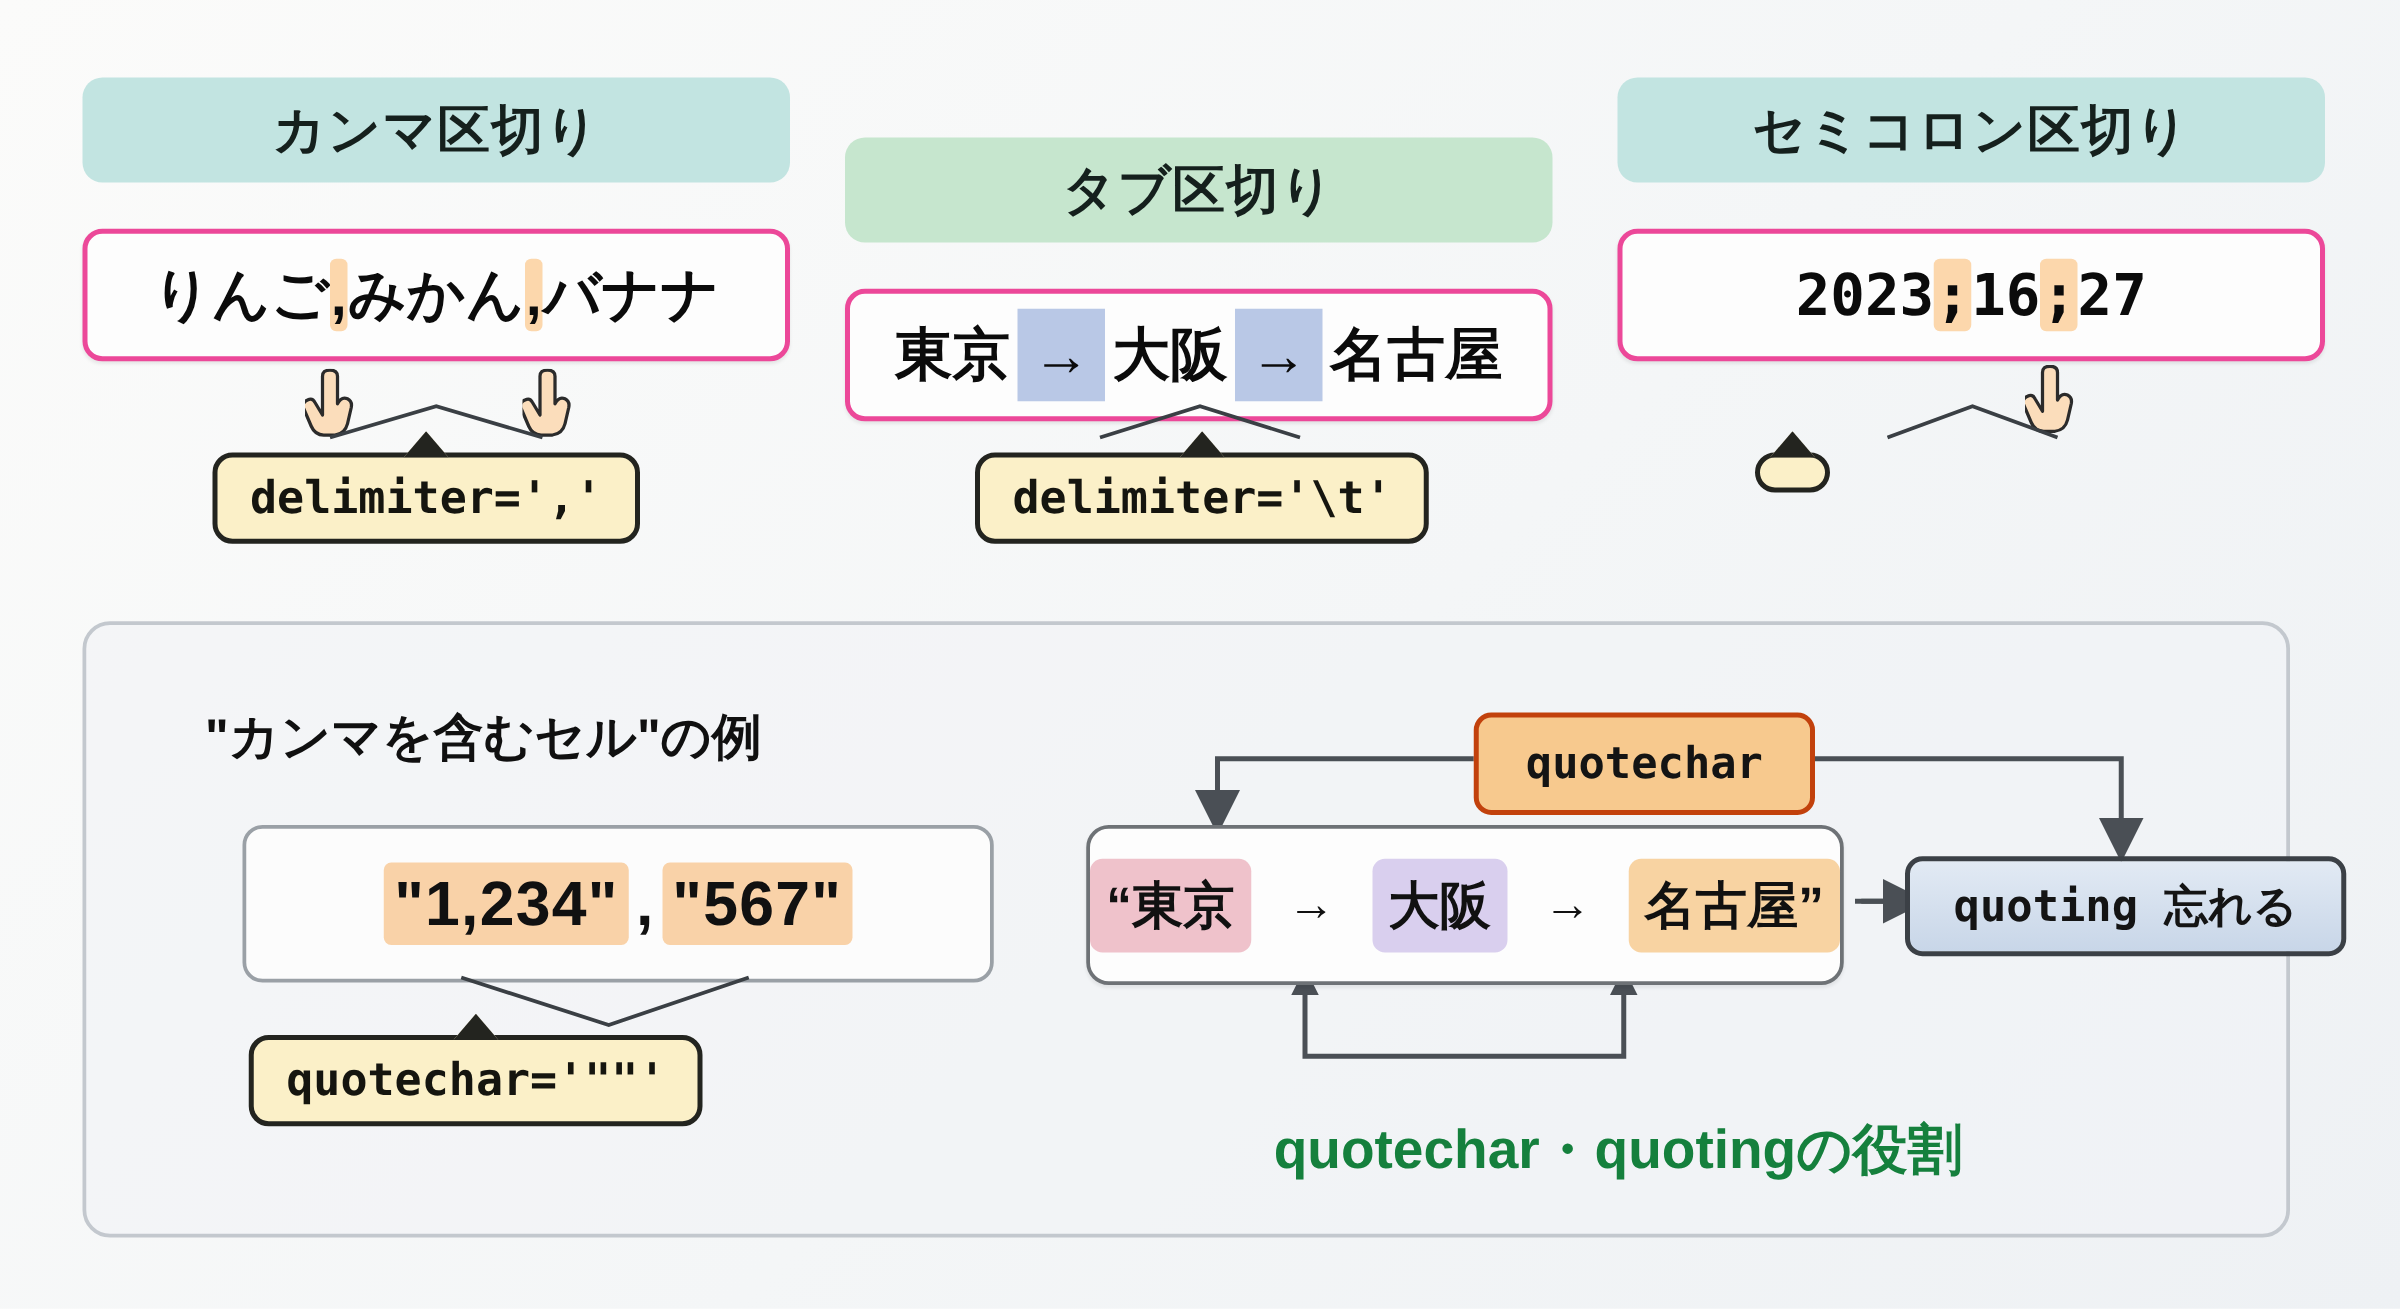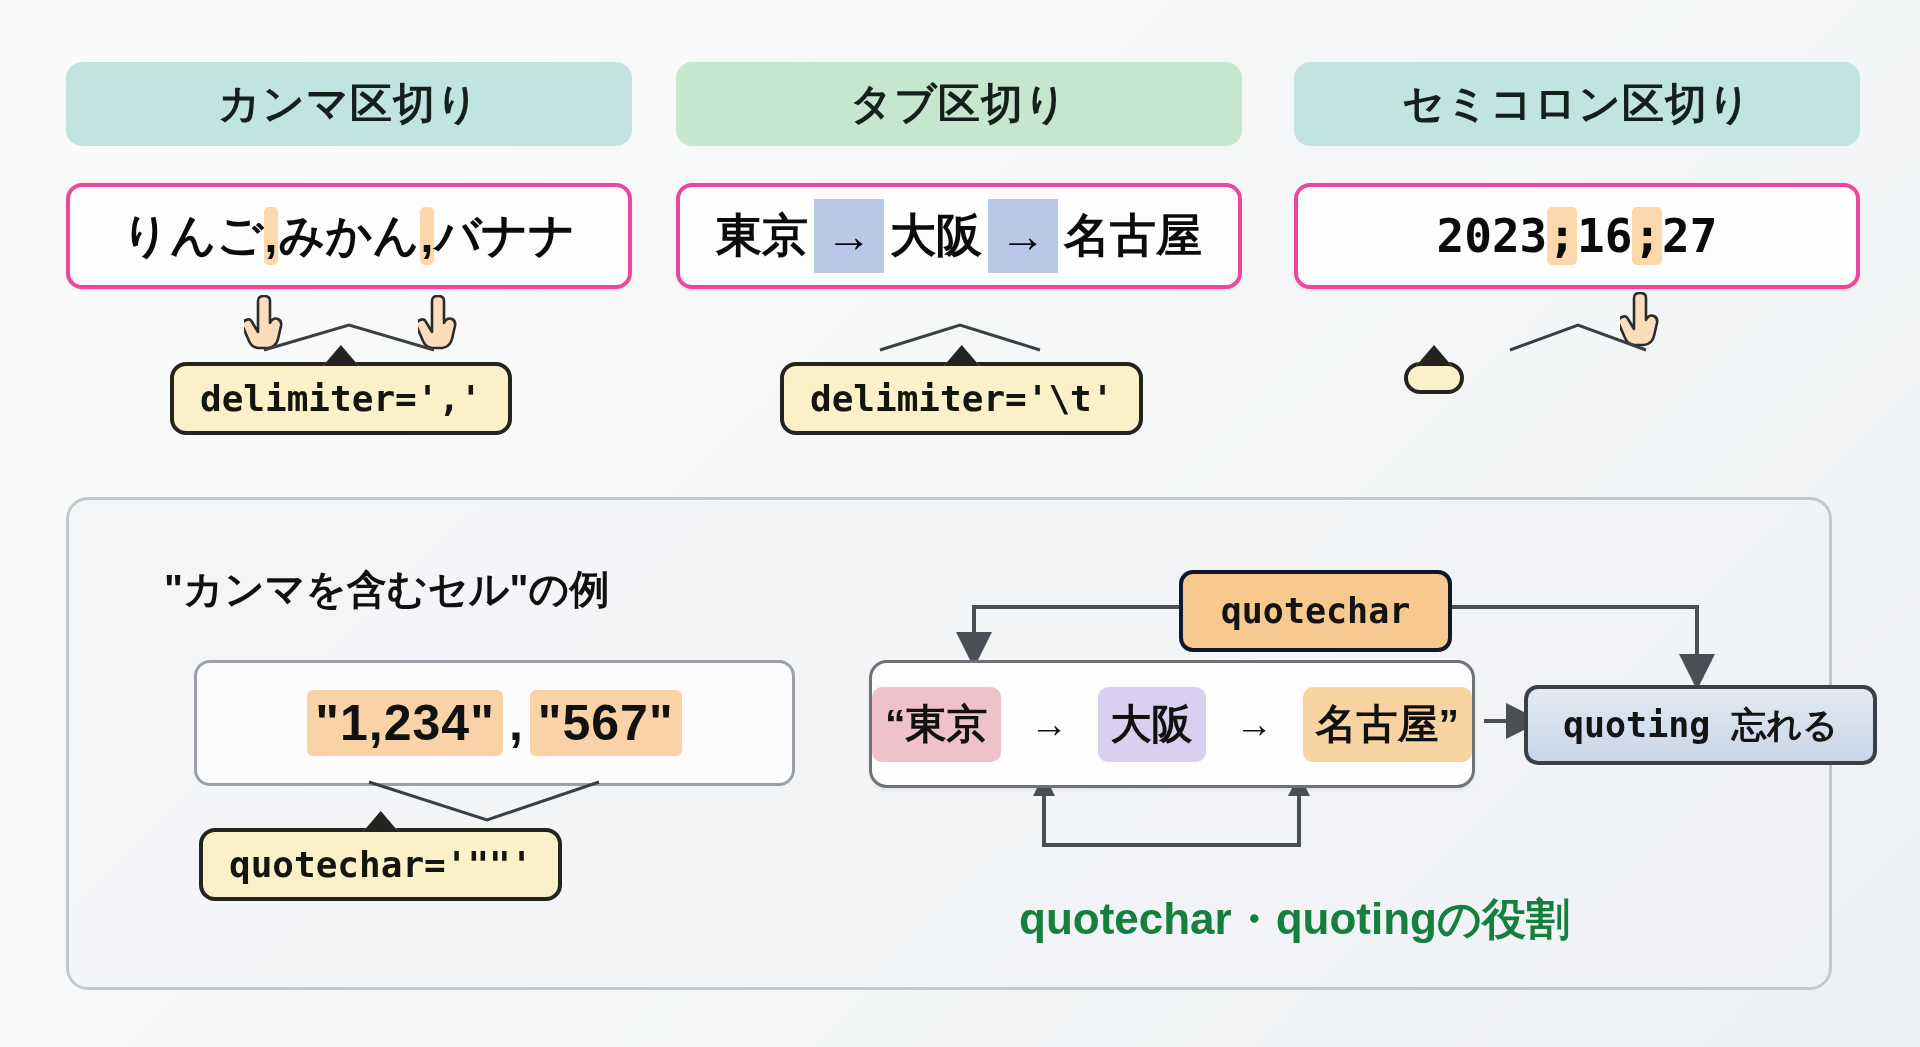--- a/index.html
+++ b/index.html
@@ -17,21 +17,21 @@
   .col.c1{left:66px;}
   .col.c2{left:676px;}
   .col.c3{left:1294px;}
 
   .pill{
     height:84px;border-radius:16px;display:flex;align-items:center;
     justify-content:center;font-size:42px;font-weight:700;letter-spacing:1px;
     color:#15201d;
   }
   .pill.teal{background:#c2e4e1;}
-  .pill.green{background:#c6e6ce;}
+  .pill.green{background:#c6e6ce;margin-top:48px;}
 
   .databox{
     margin-top:37px;height:98px;border:4px solid #ec4899;border-radius:16px;
     background:#fdfdfd;display:flex;align-items:center;justify-content:center;
     box-shadow:0 2px 3px rgba(0,0,0,.08);
     font-size:46px;font-weight:700;color:#0b0b0b;position:relative;
   }
   .databox .row{display:flex;align-items:center;white-space:nowrap;}
   .hl-orange{background:#fcd7ac;border-radius:5px;padding:2px 1px;}
   .hl-blue{background:#b9c8e6;padding:10px 12px;display:inline-flex;align-items:center;}
@@ -83,21 +83,21 @@
     display:flex;align-items:center;justify-content:space-between;gap:0px;
     box-shadow:0 2px 3px rgba(0,0,0,.07);
   }
   .tok{font-size:41px;font-weight:700;border-radius:10px;padding:10px 13px;white-space:nowrap;}
   .tok.pink{background:#efc2cb;}
   .tok.purple{background:#d9cfee;}
   .tok.orange{background:#f8d3a2;}
   .arrw{font-size:38px;font-weight:700;padding:0 9px;}
 
   .node{
-    position:absolute;border:4px solid #0f172a;border-radius:14px;
+    position:absolute;border:4px solid #c2410c;border-radius:14px;
     font-family:"DejaVu Sans Mono","Liberation Mono",monospace;
     font-size:35px;font-weight:700;display:flex;align-items:center;justify-content:center;
     white-space:nowrap;color:#141414;
   }
   .node.quotechar{left:1110px;top:70px;width:265px;height:74px;background:#f7c98e;}
   .node.quoting{left:1455px;top:185px;width:345px;height:72px;
     background:linear-gradient(180deg,#e2eaf4 0%,#c8d6e8 100%);border-color:#3b4046;}
 
   .caption{
     position:absolute;left:950px;top:390px;font-size:44px;font-weight:700;color:#15803d;

